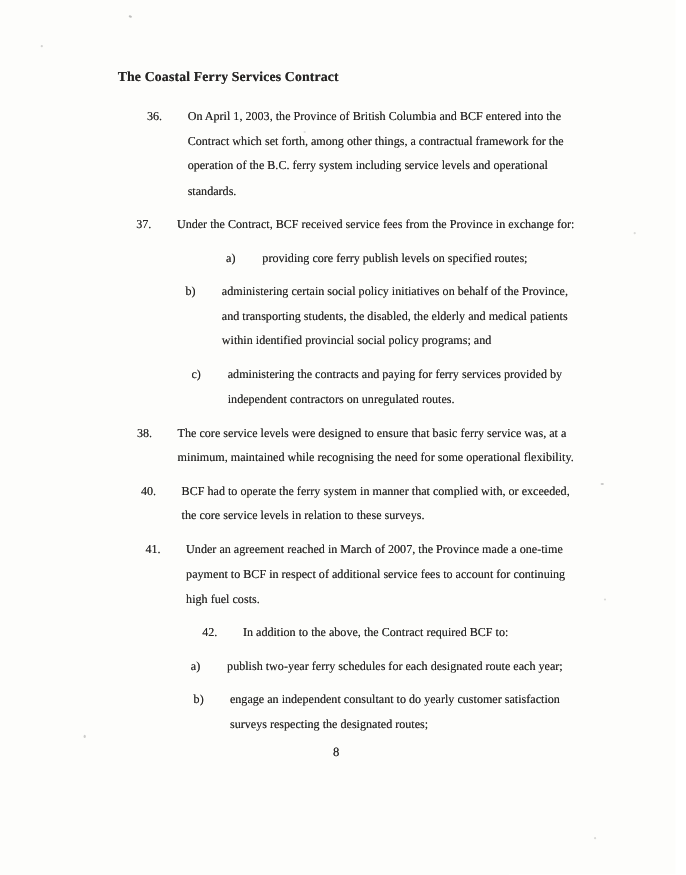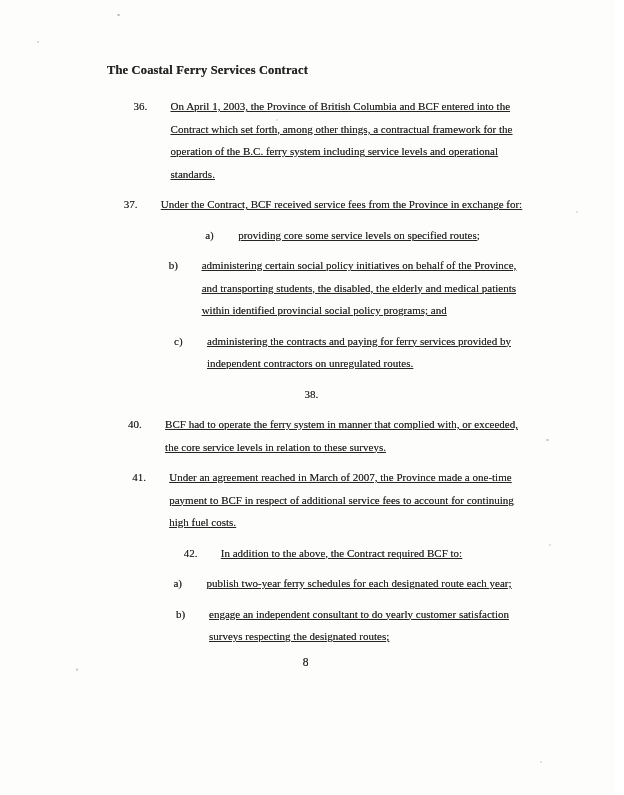--- a/index.html
+++ b/index.html
@@ -47,21 +47,20 @@
     margin-left: 39px;
   }
   .item.sub .letter {
     flex: none;
     width: 33px;
   }
   .item .txt {
     white-space: pre-line;
     flex: none;
     max-width: 405px;
-    text-decoration: underline;
   }
   .pagenum {
     margin-top: 3px;
     width: 405px;
     text-align: center;
     font-size: 11.5px;
     text-shadow: 0 0 0.55px rgba(35,35,35,0.65);
   }
   
   .speck {
@@ -97,38 +96,40 @@
 standards.</span>
     </div>
 
     <div class="item">
       <span class="num">37.</span>
       <span class="txt">Under the Contract, BCF received service fees from the Province in exchange for:</span>
     </div>
 
     <div class="item sub">
       <span class="letter">a)</span>
-      <span class="txt">providing core some service levels on specified routes;</span>
+      <span class="txt">providing core ferry publish levels on specified routes;</span>
     </div>
 
     <div class="item sub">
       <span class="letter">b)</span>
       <span class="txt">administering certain social policy initiatives on behalf of the Province,
 and transporting students, the disabled, the elderly and medical patients
 within identified provincial social policy programs; and</span>
     </div>
 
     <div class="item sub">
       <span class="letter">c)</span>
       <span class="txt">administering the contracts and paying for ferry services provided by
 independent contractors on unregulated routes.</span>
     </div>
 
     <div class="item">
       <span class="num">38.</span>
+      <span class="txt">The core service levels were designed to ensure that basic ferry service was, at a
+minimum, maintained while recognising the need for some operational flexibility.</span>
     </div>
 
 
     <div class="item">
       <span class="num">40.</span>
       <span class="txt">BCF had to operate the ferry system in manner that complied with, or exceeded,
 the core service levels in relation to these surveys.</span>
     </div>
 
     <div class="item">

